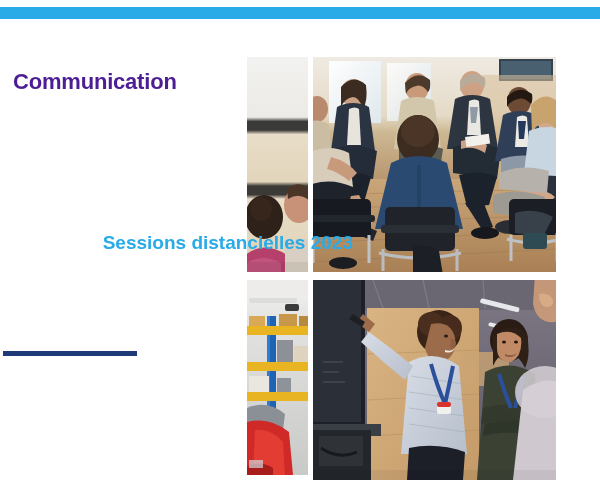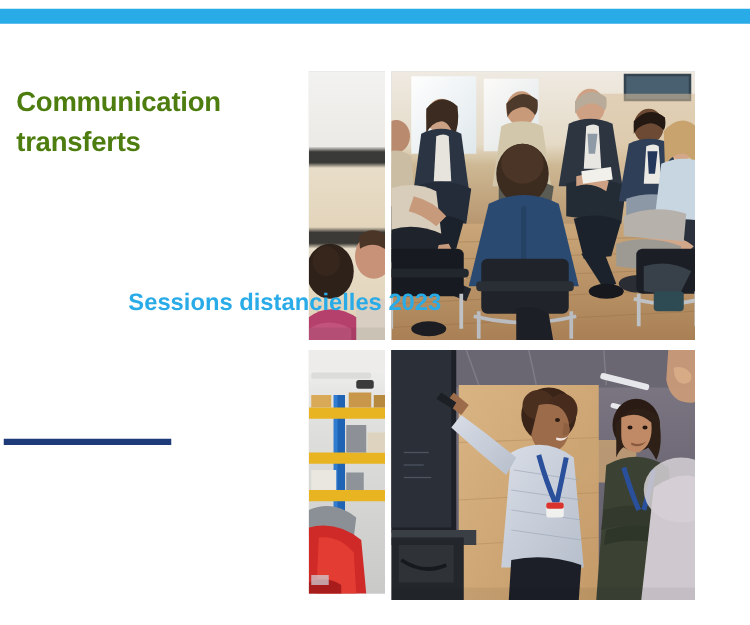--- a/index.html
+++ b/index.html
@@ -30,21 +30,21 @@
   }
 
   
   #title-block {
     position: absolute;
     left: 13px;
     top: 66px;
     width: 240px;
   }
   .title-line {
-    color: #4d7c0f;
+    color: #4c1d95;
     font-size: 22px;
     font-weight: bold;
     line-height: 32px;
     letter-spacing: -0.2px;
     white-space: nowrap;
   }
 
   #subtitle-block {
     position: absolute;
     left: 13px;
@@ -89,21 +89,20 @@
 </style>
 </head>
 <body>
 
 <div id="slide">
 
   <div id="top-band"></div>
 
   <div id="title-block">
     <div class="title-line">Communication</div>
-    <div class="title-line">transferts</div>
   </div>
 
   <div id="subtitle-block">
     <div class="subtitle-line"><span>Sessions distancielles</span><span class="subtitle-year">&nbsp;<span>2023</span></span></div>
   </div>
 
   <div id="navy-rule"></div>
 
   <div class="photo" id="photo-class-narrow">
     <svg viewBox="0 0 61 215" preserveAspectRatio="xMidYMid slice" aria-hidden="true">

